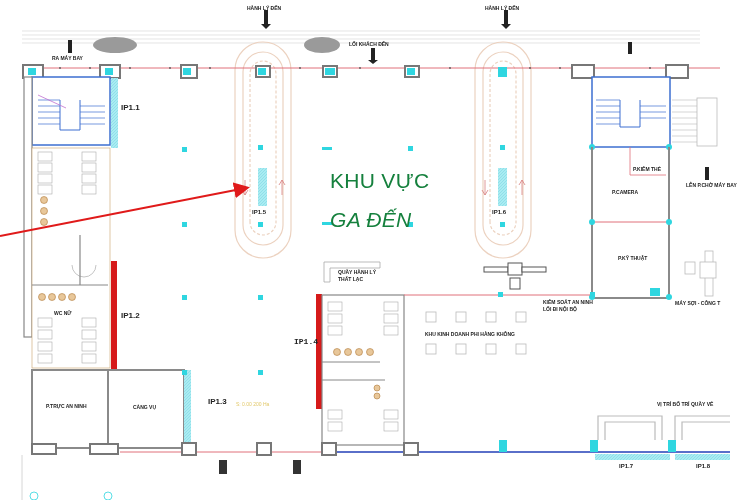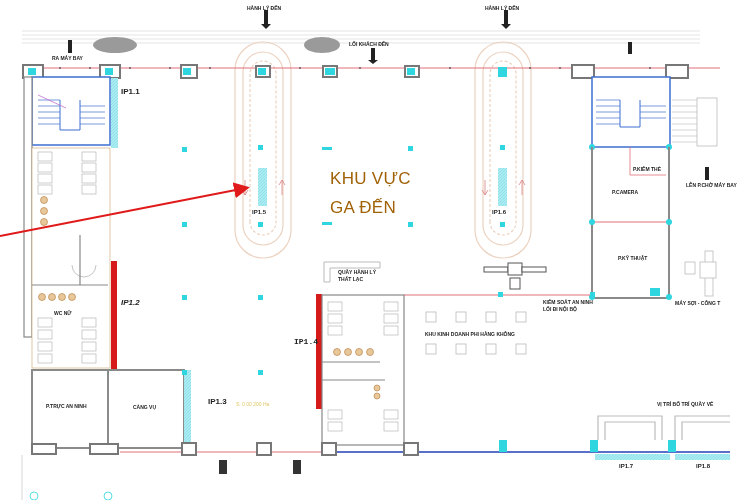--- a/index.html
+++ b/index.html
@@ -2,21 +2,21 @@
 <html><head>
 <meta charset="utf-8">
 <style>
   html, body { margin:0; padding:0; background:#ffffff; }
   body { width:750px; height:500px; position:relative; overflow:hidden; font-family:"Liberation Sans", sans-serif; }
   #plan { position:absolute; left:0; top:0; width:750px; height:500px; }
   .lbl { position:absolute; font-family:"Liberation Sans", sans-serif; font-weight:bold; color:#222; white-space:nowrap; line-height:1; }
   .tiny { font-size:5px; }
   .small { font-size:6px; }
   .ip { font-size:8px; }
-  .big { font-size:17px; font-weight:normal; color:#a16207; letter-spacing:0.3px; }
+  .big { font-size:21px; font-weight:normal; color:#15803d; letter-spacing:0.3px; }
   .faint { color:#e2c86a; font-weight:normal; font-size:5px; }
 </style>
 </head>
 <body>
 
 <svg id="plan" viewBox="0 0 750 500" xmlns="http://www.w3.org/2000/svg">
   <defs>
     <pattern id="hatch" width="3" height="3" patternUnits="userSpaceOnUse">
       <rect width="3" height="3" fill="#a9ecf2"></rect>
       <path d="M0 3 L3 0" stroke="#7fd7e2" stroke-width="0.6"></path>
@@ -313,29 +313,29 @@
   </g>
 
   <line x1="0" y1="236" x2="246" y2="188" stroke="#e01a1a" stroke-width="2" marker-end="url(#arrowhead)"></line>
 
   <line x1="22" y1="455" x2="22" y2="500" stroke="#ccc" stroke-width="0.8"></line>
   <circle cx="34" cy="496" r="4" fill="none" stroke="#2fd6e0" stroke-width="0.8"></circle>
   <circle cx="108" cy="496" r="4" fill="none" stroke="#2fd6e0" stroke-width="0.8"></circle>
 </svg>
 
 <div class="lbl big" style="left:330px;top:170px;">KHU VỰC</div>
-<div class="lbl big" style="left:330px;top:199px;">GA ĐẾN</div>
+<div class="lbl big" style="left:330px;top:209px;font-style:italic;">GA ĐẾN</div>
 
 <div class="lbl tiny" style="left:247px;top:6px;">HÀNH LÝ ĐẾN</div>
 <div class="lbl tiny" style="left:485px;top:6px;">HÀNH LÝ ĐẾN</div>
 <div class="lbl tiny" style="left:349px;top:42px;">LỐI KHÁCH ĐẾN</div>
 <div class="lbl tiny" style="left:52px;top:56px;">RA MÁY BAY</div>
 
-<div class="lbl ip" style="left:121px;top:88px;text-align:right;">IP1.1</div>
-<div class="lbl ip" style="left:121px;top:299px;font-style:italic;">IP1.2</div>
+<div class="lbl ip" style="left:121px;top:104px;text-align:right;">IP1.1</div>
+<div class="lbl ip" style="left:121px;top:312px;">IP1.2</div>
 <div class="lbl ip" style="left:208px;top:398px;">IP1.3</div>
 <div class="lbl ip" style="left:294px;top:338px;font-family:Liberation Mono, monospace;">IP1.4</div>
 <div class="lbl small" style="left:252px;top:209px;">IP1.5</div>
 <div class="lbl small" style="left:492px;top:209px;">IP1.6</div>
 <div class="lbl small" style="left:619px;top:463px;">IP1.7</div>
 <div class="lbl small" style="left:696px;top:463px;">IP1.8</div>
 
 <div class="lbl tiny" style="left:633px;top:167px;">P.KIỂM THẺ</div>
 <div class="lbl tiny" style="left:612px;top:190px;">P.CAMERA</div>
 <div class="lbl tiny" style="left:618px;top:256px;">P.KỸ THUẬT</div>

